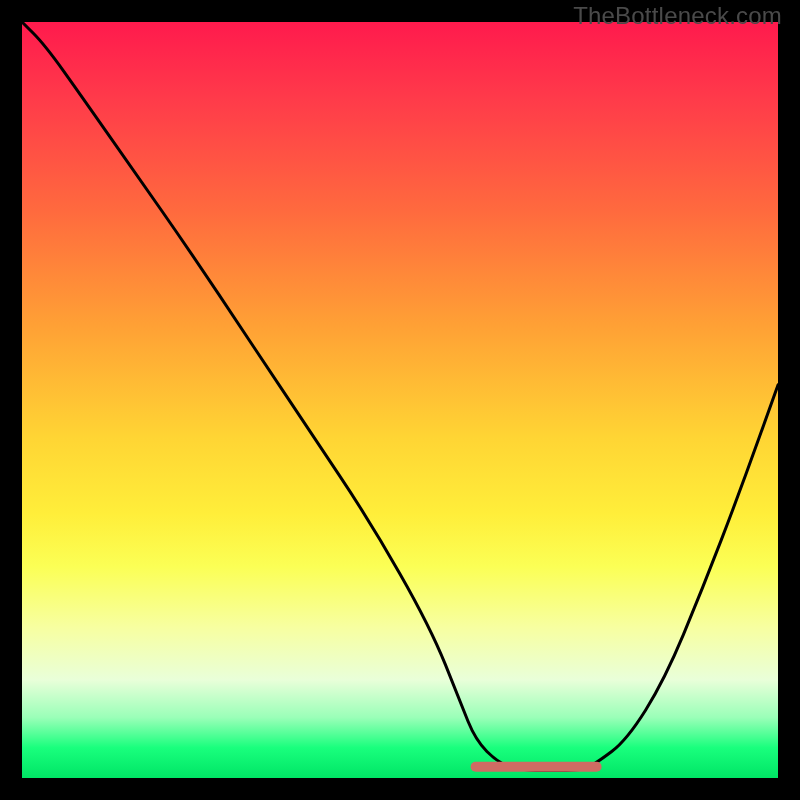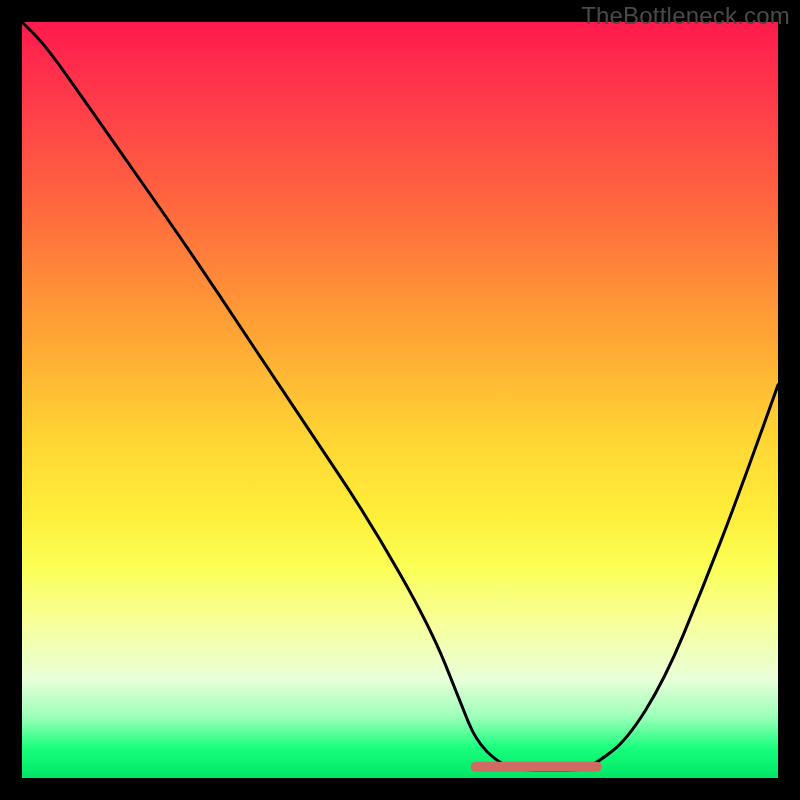--- a/index.html
+++ b/index.html
@@ -34,21 +34,21 @@
       #f7ffa0 80%,
       #e9ffd9 87%,
       #9affb8 92%,
       #19ff7d 96%,
       #00e565 100%
     );
   }
   .watermark {
     position: absolute;
     top: 2px;
-    right: 10px;
+    right: 18px;
     color: #4a4a4a;
     font-size: 24px;
     font-weight: 500;
     letter-spacing: 0.2px;
     z-index: 50;
   }
   svg.curve {
     position: absolute;
     left: 0;
     top: 0;

